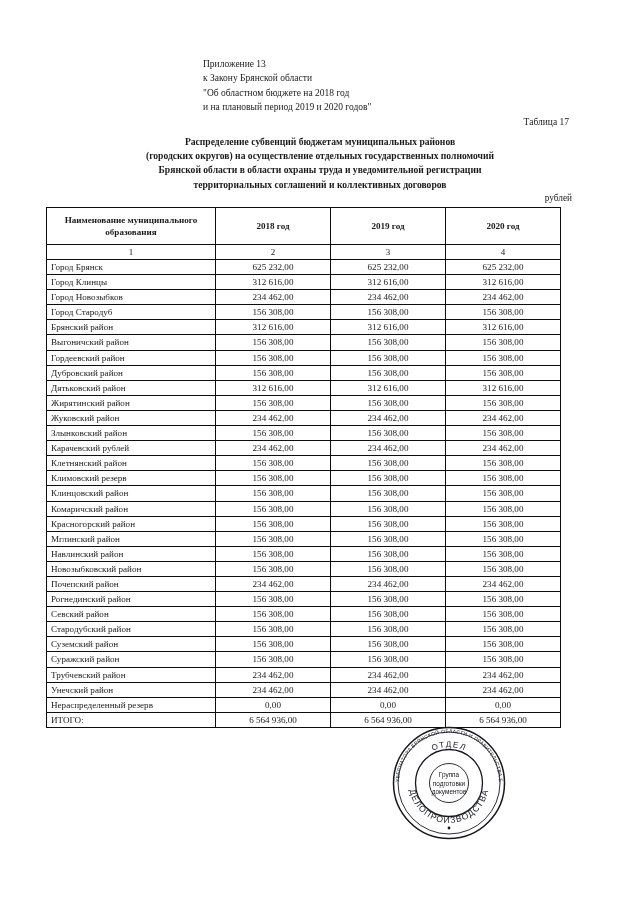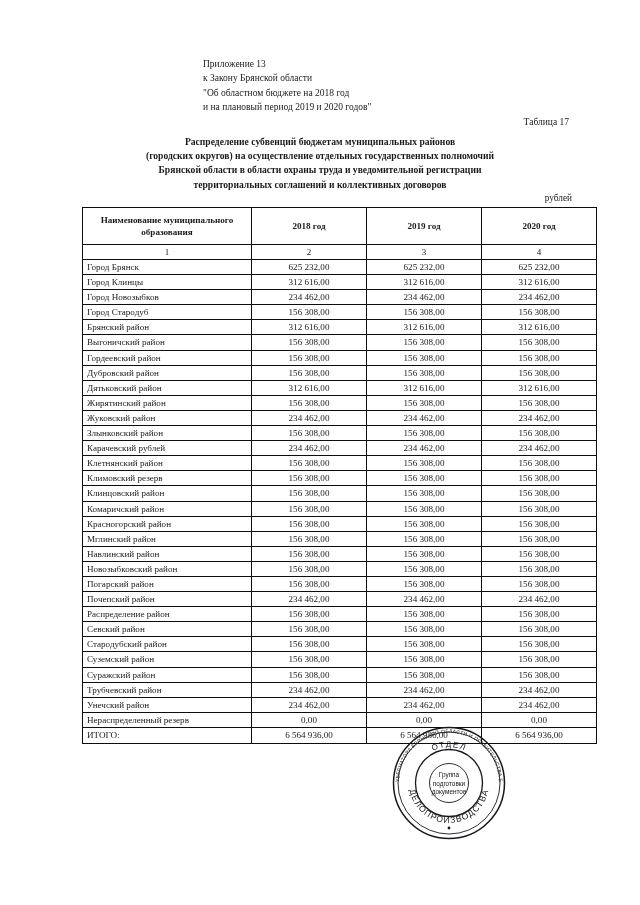--- a/index.html
+++ b/index.html
@@ -67,21 +67,20 @@
     font-size: 9.3px;
     white-space: nowrap;
   }
 
   
   .budget-table-wrap {
     position: absolute;
     left: 46px;
     top: 207px;
     width: 514px;
-    margin-left: 36px;
   }
   table.budget-table {
     border-collapse: collapse;
     width: 100%;
     table-layout: fixed;
     font-size: 9.1px;
   }
   table.budget-table th,
   table.budget-table td {
     border: 1px solid #0d0d0d;
@@ -332,33 +331,27 @@
             <td class="val-cell">156 308,00</td>
             <td class="val-cell">156 308,00</td>
           </tr>
           <tr>
             <td class="name-cell">Новозыбковский район</td>
             <td class="val-cell">156 308,00</td>
             <td class="val-cell">156 308,00</td>
             <td class="val-cell">156 308,00</td>
           </tr>
           <tr>
-            <td class="name-cell">Погарский район</td>
-            <td class="val-cell">156 308,00</td>
-            <td class="val-cell">156 308,00</td>
-            <td class="val-cell">156 308,00</td>
-          </tr>
-          <tr>
             <td class="name-cell">Почепский район</td>
             <td class="val-cell">234 462,00</td>
             <td class="val-cell">234 462,00</td>
             <td class="val-cell">234 462,00</td>
           </tr>
           <tr>
-            <td class="name-cell">Распределение район</td>
+            <td class="name-cell">Рогнединский район</td>
             <td class="val-cell">156 308,00</td>
             <td class="val-cell">156 308,00</td>
             <td class="val-cell">156 308,00</td>
           </tr>
           <tr>
             <td class="name-cell">Севский район</td>
             <td class="val-cell">156 308,00</td>
             <td class="val-cell">156 308,00</td>
             <td class="val-cell">156 308,00</td>
           </tr>

